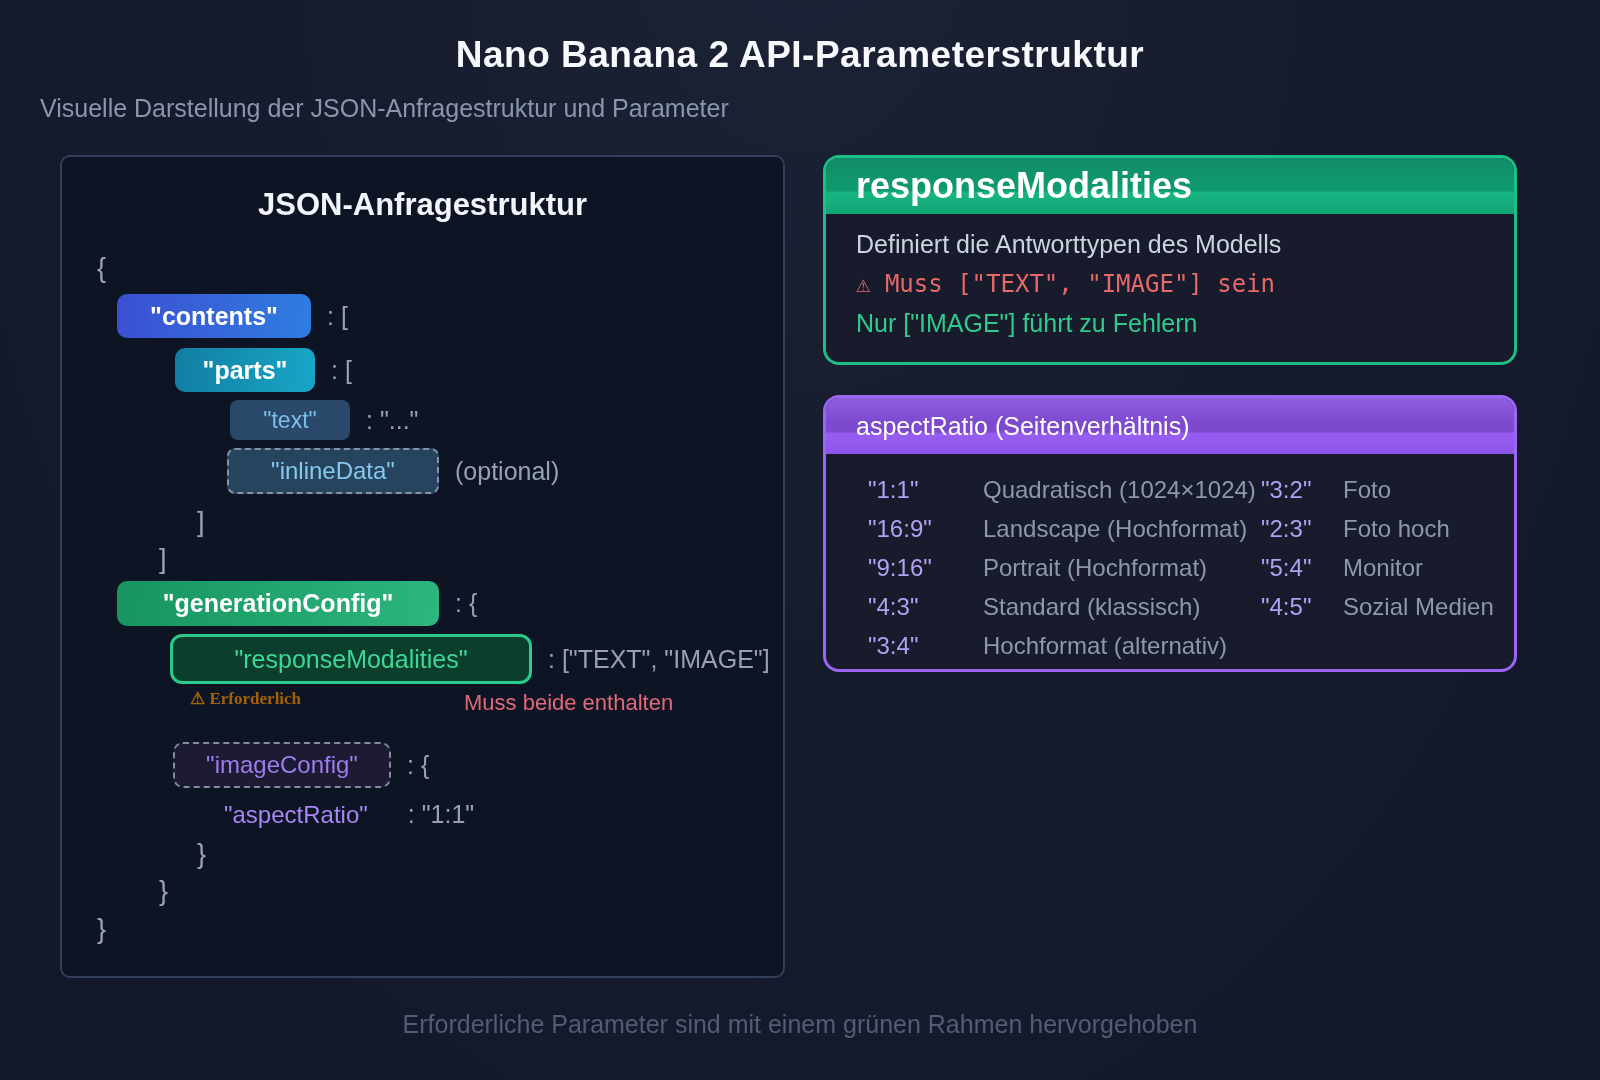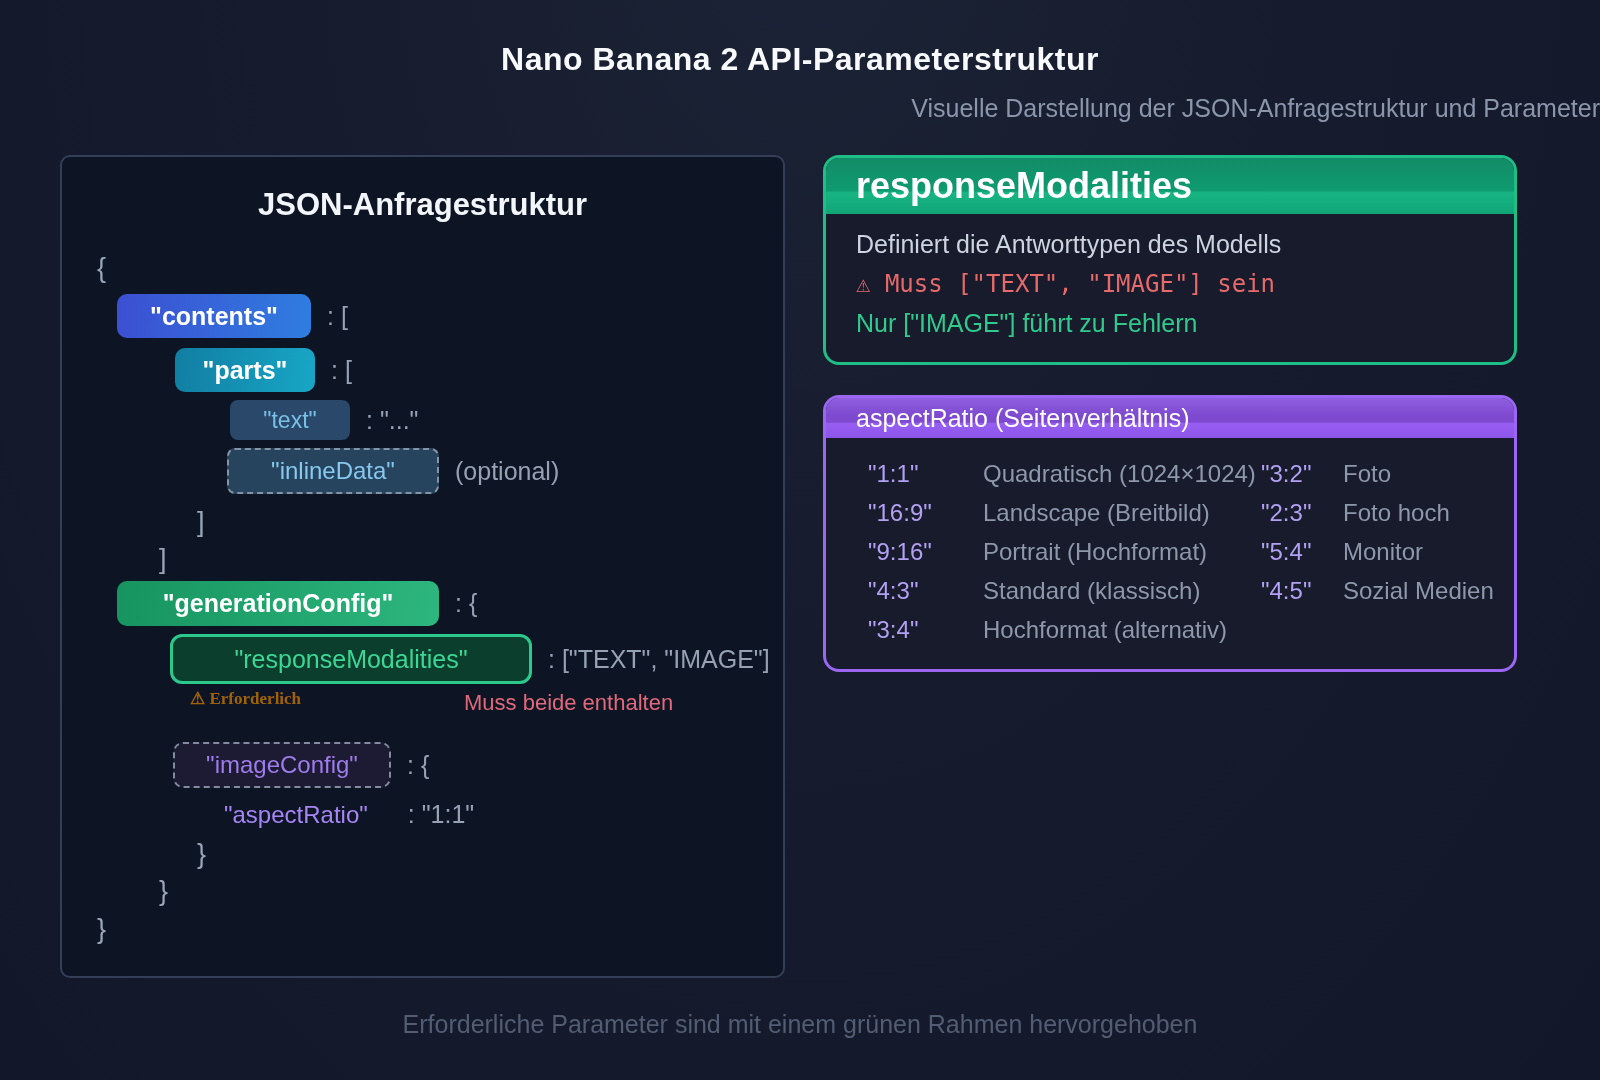--- a/index.html
+++ b/index.html
@@ -3,22 +3,22 @@
 <meta charset="utf-8">
 <style>
   * { margin:0; padding:0; box-sizing:border-box; }
   html,body { background:#0e1320; }
   .stage {
     position:relative; width:1600px; height:1080px; overflow:hidden;
     background: radial-gradient(ellipse at 50% -10%, #1c2336 0%, #161c2d 45%, #121829 100%);
     font-family:"Liberation Sans", sans-serif;
   }
   .page-title { position:absolute; top:34px; left:0; width:100%; text-align:center;
-    color:#f7f9fc; font-size:32px; font-weight:700; letter-spacing:.5px;margin-top:7px; }
-  .page-subtitle { position:absolute; top:94px; left:0; width:100%; text-align:right;
+    color:#f7f9fc; font-size:37px; font-weight:700; letter-spacing:.5px; }
+  .page-subtitle { position:absolute; top:94px; left:0; width:100%; text-align:left;
     color:#8a96ac; font-size:25px;padding-left:40px; }
   .footer-note { position:absolute; top:1010px; left:0; width:100%; text-align:center;
     color:#525d73; font-size:25px; }
 
   
   .json-panel { position:absolute; left:60px; top:155px; width:725px; height:823px;
     background:#0d1424; border:2px solid #333e58; border-radius:10px; }
   .panel-title { position:absolute; top:30px; left:0; width:100%; text-align:center;
     color:#f2f5f9; font-size:31px; font-weight:700; }
   .trow { position:absolute; display:flex; align-items:center; gap:16px; white-space:nowrap; }
@@ -53,21 +53,21 @@
   .card-body span, .card-body div.bline { position:absolute; white-space:nowrap; }
 
   .card-green { top:155px; height:210px; border:3px solid #1fbe86; }
   .hdr-green { height:56px; font-size:36px; font-weight:700;
     background:linear-gradient(180deg,#128c66 0%,#0f9a70 58%,#17b582 62%,#12a577 100%); }
   .c1-desc { color:#ccd4df; font-size:25px; }
   .c1-warn { font-family:"DejaVu Sans Mono", monospace; color:#e76a6a; font-size:24px; }
   .c1-hint { color:#2fca8c; font-size:25px; }
 
   .card-purple { top:395px; height:277px; border:3px solid #9a66f2; }
-  .hdr-purple { height:40px; font-size:25px; font-weight:500;
+  .hdr-purple { height:56px; font-size:25px; font-weight:500;
     background:linear-gradient(180deg,#8f5fe0 0%,#7d49cf 45%,#7d49cf 60%,#985ef2 64%,#8c55ea 100%); }
   .ar-ratio { color:#b2a0f2; font-size:24px; }
   .ar-label { color:#8d98ab; font-size:24px; }
 
   .card-blue { top:708px; height:274px; border:3px solid #27a7e2; }
   .hdr-blue { height:56px; font-size:28px; font-weight:700;
     background:linear-gradient(180deg,#1a7aab 0%,#16749f 58%,#17a3e0 62%,#139bd6 100%); }
   .c3-intro { color:#dde3eb; font-size:25px; }
   .chip-abs { position:absolute; display:inline-flex; align-items:center; justify-content:center;
     border-radius:12px; white-space:nowrap; }
@@ -168,21 +168,21 @@
     <div class="card-header hdr-purple">
       <span>aspectRatio (Seitenverhältnis)</span>
     </div>
     <div class="card-body">
       <span class="ar-ratio" style="left:42px;top:22px">"1:1"</span>
       <span class="ar-label" style="left:157px;top:22px">Quadratisch (1024×1024)</span>
       <span class="ar-ratio" style="left:435px;top:22px">"3:2"</span>
       <span class="ar-label" style="left:517px;top:22px">Foto</span>
 
       <span class="ar-ratio" style="left:42px;top:61px">"16:9"</span>
-      <span class="ar-label" style="left:157px;top:61px">Landscape (Breitbild)</span>
+      <span class="ar-label" style="left:157px;top:61px">Landscape (Hochformat)</span>
       <span class="ar-ratio" style="left:435px;top:61px">"2:3"</span>
       <span class="ar-label" style="left:517px;top:61px">Foto hoch</span>
 
       <span class="ar-ratio" style="left:42px;top:100px">"9:16"</span>
       <span class="ar-label" style="left:157px;top:100px">Portrait (Hochformat)</span>
       <span class="ar-ratio" style="left:435px;top:100px">"5:4"</span>
       <span class="ar-label" style="left:517px;top:100px">Monitor</span>
 
       <span class="ar-ratio" style="left:42px;top:139px">"4:3"</span>
       <span class="ar-label" style="left:157px;top:139px">Standard (klassisch)</span>

